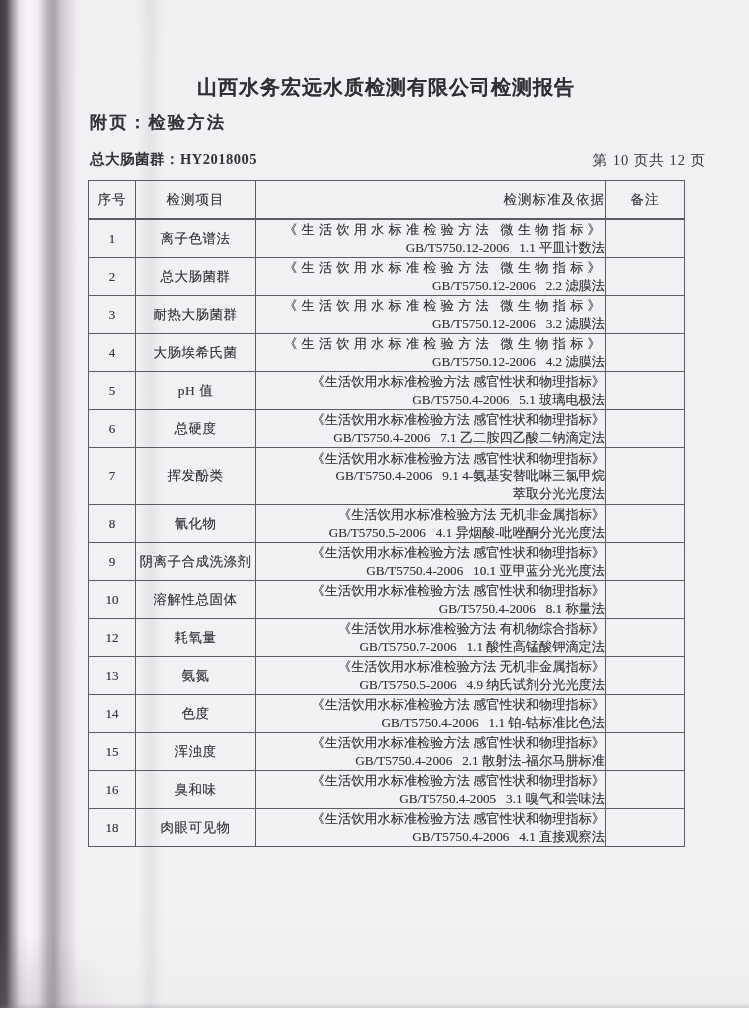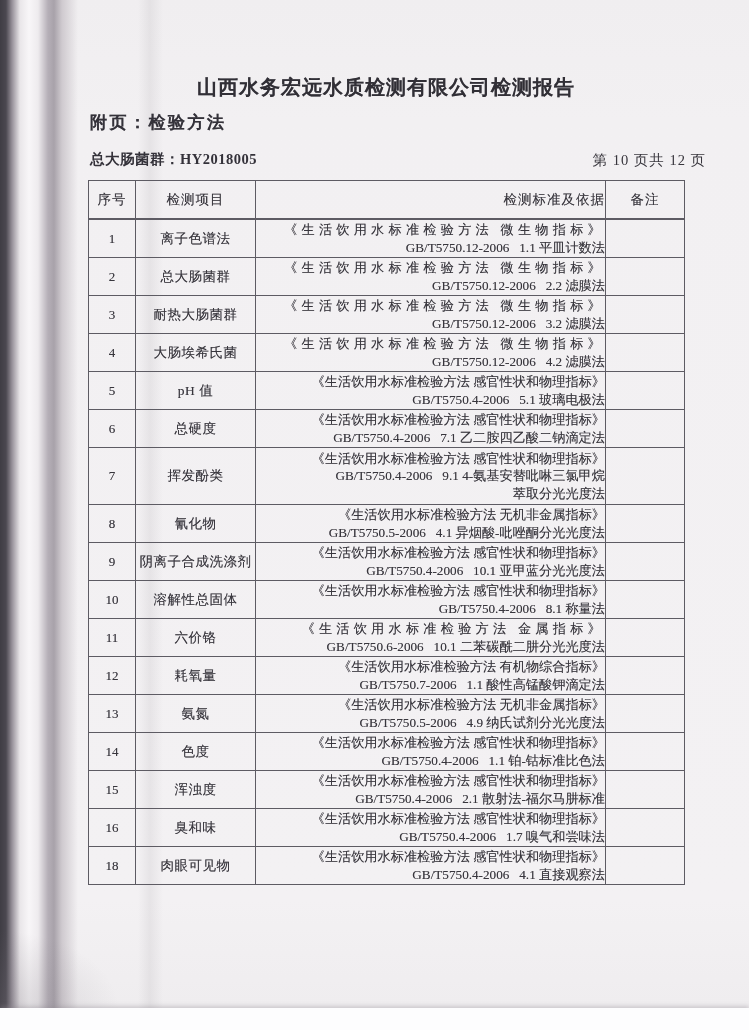--- a/index.html
+++ b/index.html
@@ -210,29 +210,20 @@
         <tr>
           <td class="no-cell">10</td>
           <td class="item-cell">溶解性总固体</td>
           <td class="std-cell">
             <div class="std-line">《生活饮用水标准检验方法 感官性状和物理指标》</div>
             <div class="std-line">GB/T5750.4-2006   8.1 称量法</div>
           </td>
           <td class="remark-cell"></td>
         </tr>
         <tr>
-          <td class="no-cell">11</td>
-          <td class="item-cell">六价铬</td>
-          <td class="std-cell">
-            <div class="std-line wide">《生活饮用水标准检验方法 金属指标》</div>
-            <div class="std-line">GB/T5750.6-2006   10.1 二苯碳酰二肼分光光度法</div>
-          </td>
-          <td class="remark-cell"></td>
-        </tr>
-        <tr>
           <td class="no-cell">12</td>
           <td class="item-cell">耗氧量</td>
           <td class="std-cell">
             <div class="std-line">《生活饮用水标准检验方法 有机物综合指标》</div>
             <div class="std-line">GB/T5750.7-2006   1.1 酸性高锰酸钾滴定法</div>
           </td>
           <td class="remark-cell"></td>
         </tr>
         <tr>
           <td class="no-cell">13</td>
@@ -259,21 +250,21 @@
             <div class="std-line">《生活饮用水标准检验方法 感官性状和物理指标》</div>
             <div class="std-line">GB/T5750.4-2006   2.1 散射法-福尔马肼标准</div>
           </td>
           <td class="remark-cell"></td>
         </tr>
         <tr>
           <td class="no-cell">16</td>
           <td class="item-cell">臭和味</td>
           <td class="std-cell">
             <div class="std-line">《生活饮用水标准检验方法 感官性状和物理指标》</div>
-            <div class="std-line">GB/T5750.4-2006   1.7 嗅气和尝味法</div>
+            <div class="std-line">GB/T5750.4-2005   3.1 嗅气和尝味法</div>
           </td>
           <td class="remark-cell"></td>
         </tr>
         <tr>
           <td class="no-cell">18</td>
           <td class="item-cell">肉眼可见物</td>
           <td class="std-cell">
             <div class="std-line">《生活饮用水标准检验方法 感官性状和物理指标》</div>
             <div class="std-line">GB/T5750.4-2006   4.1 直接观察法</div>
           </td>

